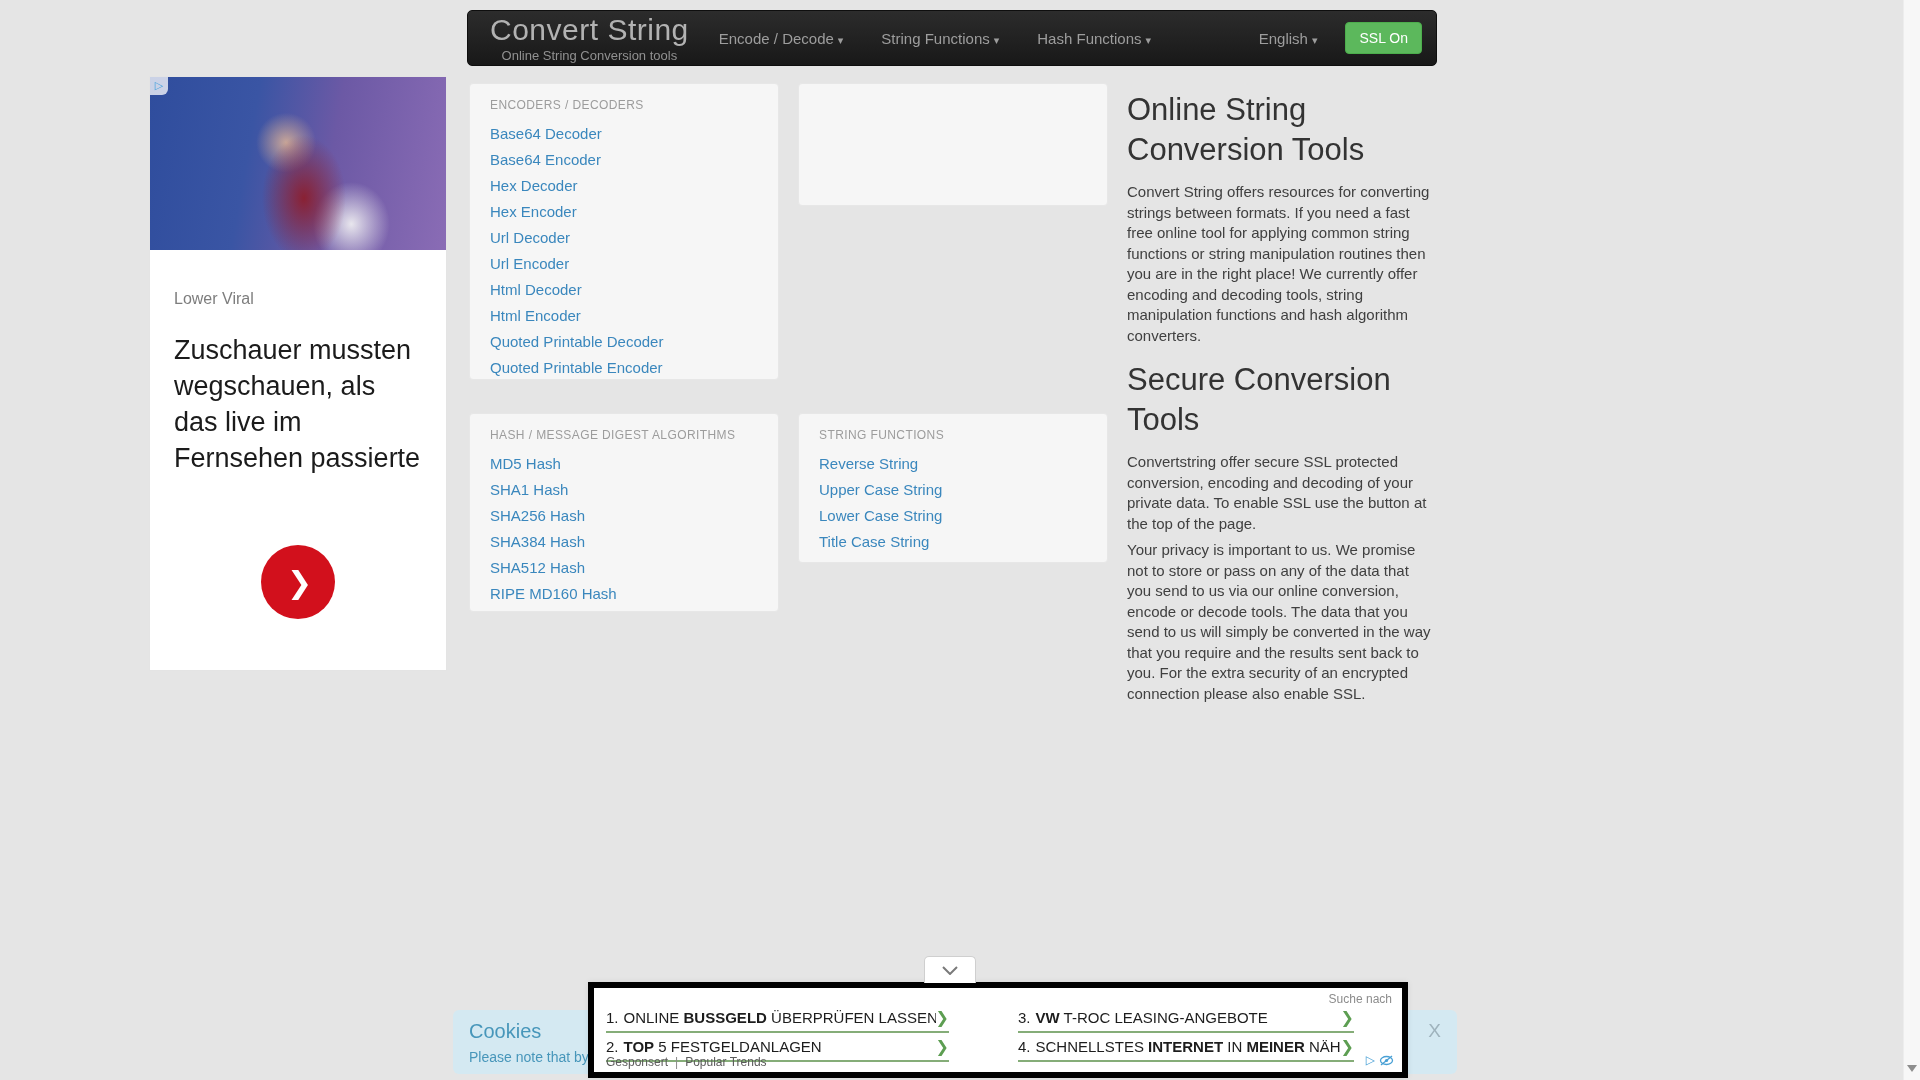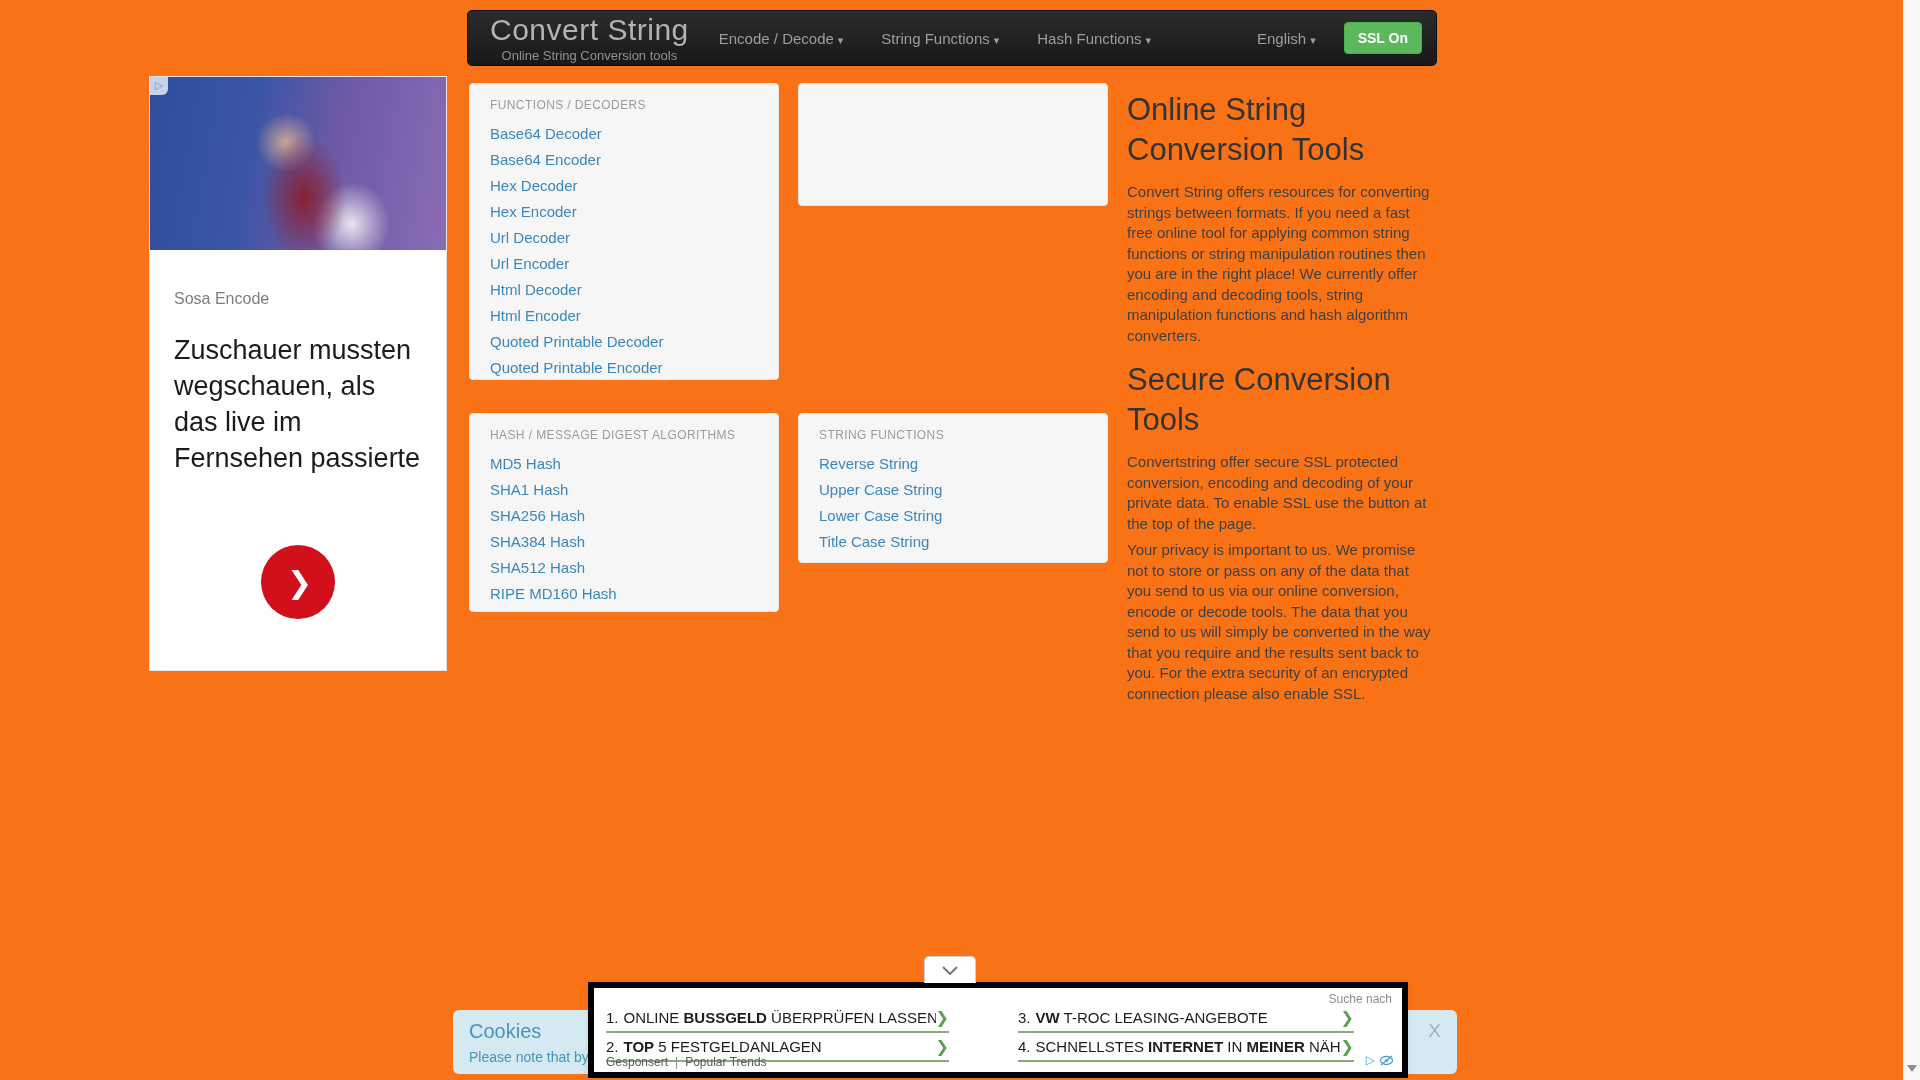--- a/index.html
+++ b/index.html
@@ -1,31 +1,31 @@
 <!DOCTYPE html>
 <html><head>
 <meta charset="utf-8">
 <style>
   html,body{margin:0;padding:0;background:#fff;}
-  .stage{position:relative;width:1920px;height:1080px;background:#f97316;overflow:hidden;
+  .stage{position:relative;width:1920px;height:1080px;background:#e5e5e5;overflow:hidden;
          font-family:"Liberation Sans","DejaVu Sans",sans-serif;}
 
   
   .navbar{position:absolute;left:467px;top:10px;width:970px;height:56px;
           background:linear-gradient(#2c2c2c,#181818);border:1px solid #0e0e0e;border-radius:5px;
           display:flex;align-items:center;box-sizing:border-box;}
   .brand-block{display:flex;flex-direction:column;align-items:center;padding-left:22px;line-height:1;}
   .brand{font-size:30px;color:#b2b2b2;letter-spacing:.5px;}
   .tagline{font-size:13px;color:#919191;margin-top:4px;}
   .nav-menu{display:flex;margin-left:30px;gap:38px;}
   .nav-item{font-size:15px;color:#9d9d9d;cursor:pointer;white-space:nowrap;}
   .caret{font-size:11px;color:#9d9d9d;margin-left:4px;}
   .nav-right{margin-left:auto;display:flex;align-items:center;gap:28px;padding-right:14px;}
   .ssl-btn{background:#5cb85c;border:1px solid #4cae4c;color:#fff;font-size:14px;
-           padding:7px 13px;border-radius:4px;cursor:pointer;font-weight:bold;}
+           padding:7px 13px;border-radius:4px;cursor:pointer;}
 
   
   .side-ad{position:absolute;left:149px;top:76px;width:298px;height:595px;background:#fff;
            border:1px solid #e4e4e4;box-sizing:border-box;}
   .side-ad-img{position:relative;width:100%;height:173px;
       background:
         radial-gradient(60px 90px at 52% 70%, rgba(140,30,45,.95) 0%, rgba(140,30,45,0) 70%),
         radial-gradient(55px 60px at 68% 85%, rgba(245,245,245,.9) 0%, rgba(245,245,245,0) 70%),
         radial-gradient(40px 40px at 46% 38%, rgba(222,180,150,.85) 0%, rgba(222,180,150,0) 75%),
         linear-gradient(100deg,#2f4d9d 0%,#3a55a4 34%,#6c59a5 60%,#8a6cb5 100%);}
@@ -103,29 +103,29 @@
     <div class="nav-right">
       <span class="nav-item"><span>English</span><span class="caret">▾</span></span>
       <span class="ssl-btn">SSL On</span>
     </div>
   </div>
 
   <div class="side-ad">
     <div class="side-ad-img">
       <div class="adchoices-corner">▷</div>
     </div>
-    <div class="side-ad-source">Sosa Encode</div>
+    <div class="side-ad-source">Lower Viral</div>
     <div class="side-ad-headline">Zuschauer mussten wegschauen, als das live im Fernsehen passierte</div>
     <div class="side-ad-btn">
       <span>❯</span>
     </div>
   </div>
 
   <div class="panel panel-encoders">
-    <div class="panel-title">FUNCTIONS / DECODERS</div>
+    <div class="panel-title">ENCODERS / DECODERS</div>
     <a>Base64 Decoder</a>
     <a>Base64 Encoder</a>
     <a>Hex Decoder</a>
     <a>Hex Encoder</a>
     <a>Url Decoder</a>
     <a>Url Encoder</a>
     <a>Html Decoder</a>
     <a>Html Encoder</a>
     <a>Quoted Printable Decoder</a>
     <a>Quoted Printable Encoder</a>

